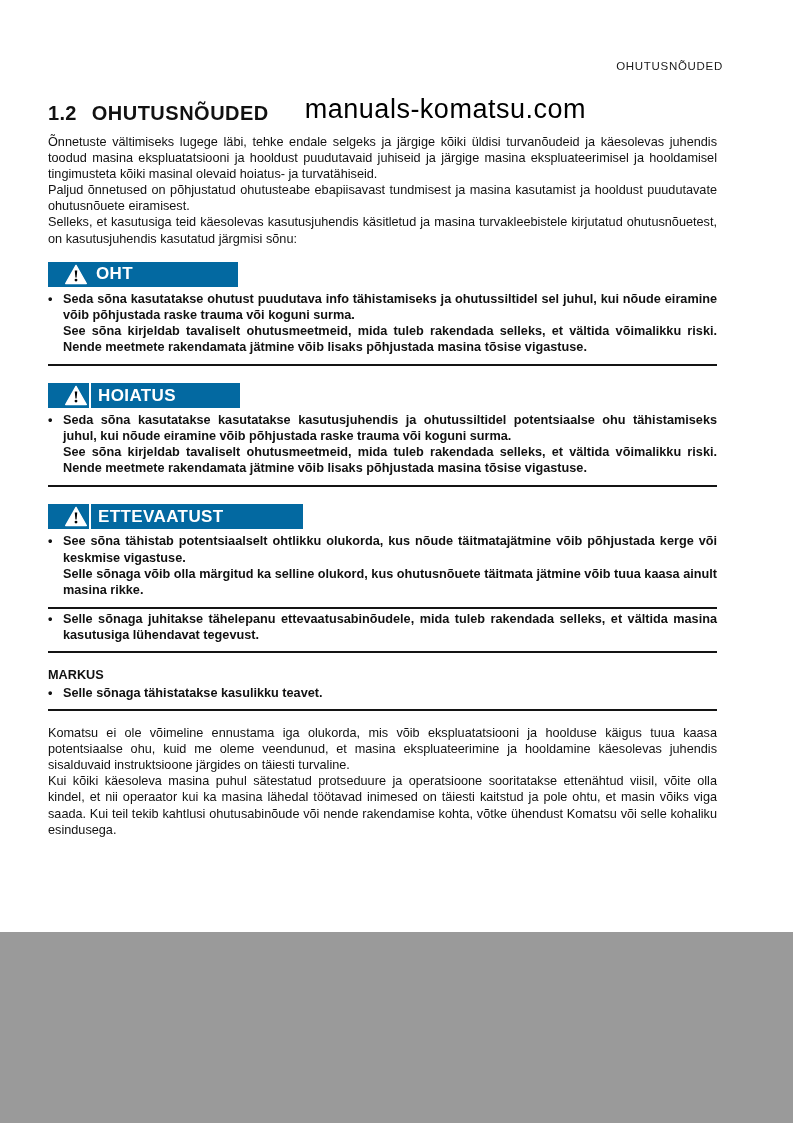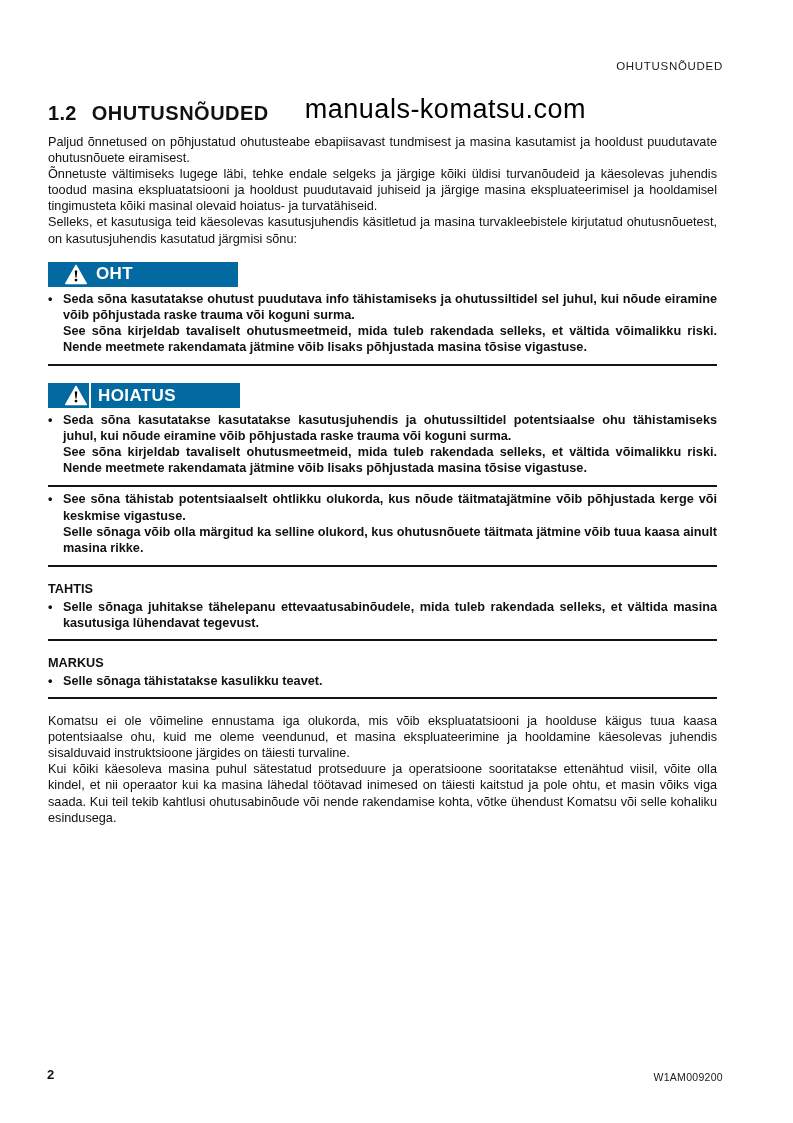--- a/index.html
+++ b/index.html
@@ -1,18 +1,18 @@
 <!DOCTYPE html>
 <html><head>
 <meta charset="utf-8">
 <style>
   html,body { margin:0; padding:0; background:#9a9a9a; }
   .page {
     position:relative;
-    width:793px; height:1123px;
+    width:793px; height:932px;
     margin:0 auto;
     background:#ffffff;
     color:#111;
     font-family:"Liberation Sans","DejaVu Sans",sans-serif;
     overflow:hidden;
   }
   .header-right {
     position:absolute; top:60px; right:70px;
     font-size:11.5px; letter-spacing:0.7px; color:#1a1a1a;
   }
@@ -79,22 +79,22 @@
   <div class="header-right">OHUTUSNÕUDED</div>
 
   <div class="title-row">
     <span class="title-number">1.2</span>
     <span class="title-label">OHUTUSNÕUDED</span>
     <span class="watermark">manuals-komatsu.com</span>
   </div>
 
   <div class="flow">
 
+    <p class="body-text">Õnnetuste vältimiseks lugege läbi, tehke endale selgeks ja järgige kõiki üldisi turvanõudeid ja käesolevas juhendis toodud masina ekspluatatsiooni ja hooldust puudutavaid juhiseid ja järgige masina ekspluateerimisel ja hooldamisel tingimusteta kõiki masinal olevaid hoiatus- ja turvatähiseid.</p>
     <p class="body-text">Paljud õnnetused on põhjustatud ohutusteabe ebapiisavast tundmisest ja masina kasutamist ja hooldust puudutavate ohutusnõuete eiramisest.</p>
-    <p class="body-text">Õnnetuste vältimiseks lugege läbi, tehke endale selgeks ja järgige kõiki üldisi turvanõudeid ja käesolevas juhendis toodud masina ekspluatatsiooni ja hooldust puudutavaid juhiseid ja järgige masina ekspluateerimisel ja hooldamisel tingimusteta kõiki masinal olevaid hoiatus- ja turvatähiseid.</p>
     <p class="body-text">Selleks, et kasutusiga teid käesolevas kasutusjuhendis käsitletud ja masina turvakleebistele kirjutatud ohutusnõuetest, on kasutusjuhendis kasutatud järgmisi sõnu:</p>
 
     <div class="warn-bar warn-oht mt-first">
       <span class="warn-icon">
         <svg viewBox="0 0 26 24" width="22" height="21" aria-hidden="true">
           <path d="M13 1.2 L25.2 22.6 H0.8 Z" fill="#fff" stroke="#fff" stroke-width="1.6" stroke-linejoin="round"></path>
           <path d="M11.5 7.2 h3 l-0.85 8.4 h-1.3 Z" fill="#000"></path>
           <circle cx="13" cy="18.6" r="1.7" fill="#000"></circle>
         </svg>
       </span>
@@ -121,31 +121,40 @@
     </div>
     <div class="bullet-item bold body-text">
       <span class="bullet-marker">•</span>
       <div class="bullet-body">
         <p>Seda sõna kasutatakse kasutatakse kasutusjuhendis ja ohutussiltidel potentsiaalse ohu tähistamiseks juhul, kui nõude eiramine võib põhjustada raske trauma või koguni surma.</p>
         <p>See sõna kirjeldab tavaliselt ohutusmeetmeid, mida tuleb rakendada selleks, et vältida võimalikku riski. Nende meetmete rakendamata jätmine võib lisaks põhjustada masina tõsise vigastuse.</p>
       </div>
     </div>
     <div class="rule"></div>
 
+    <div class="warn-bar warn-ettevaatust split mt-next">
+      <span class="warn-icon">
+        <svg viewBox="0 0 26 24" width="22" height="21" aria-hidden="true">
+          <path d="M13 1.2 L25.2 22.6 H0.8 Z" fill="#fff" stroke="#fff" stroke-width="1.6" stroke-linejoin="round"></path>
+          <path d="M11.5 7.2 h3 l-0.85 8.4 h-1.3 Z" fill="#000"></path>
+          <circle cx="13" cy="18.6" r="1.7" fill="#000"></circle>
+        </svg>
+      </span>
+      <span class="warn-label">ETTEVAATUST</span>
+    </div>
     <div class="bullet-item bold body-text">
       <span class="bullet-marker">•</span>
       <div class="bullet-body">
         <p>See sõna tähistab potentsiaalselt ohtlikku olukorda, kus nõude täitmatajätmine võib põhjustada kerge või keskmise vigastuse.</p>
         <p>Selle sõnaga võib olla märgitud ka selline olukord, kus ohutusnõuete täitmata jätmine võib tuua kaasa ainult masina rikke.</p>
       </div>
     </div>
     <div class="rule"></div>
 
     <div class="notice">
-      <div class="notice-heading">TAHTIS</div>
       <div class="bullet-item bold body-text">
         <span class="bullet-marker">•</span>
         <div class="bullet-body">
           <p>Selle sõnaga juhitakse tähelepanu ettevaatusabinõudele, mida tuleb rakendada selleks, et vältida masina kasutusiga lühendavat tegevust.</p>
         </div>
       </div>
       <div class="rule thin-gap"></div>
     </div>
 
     <div class="notice">

